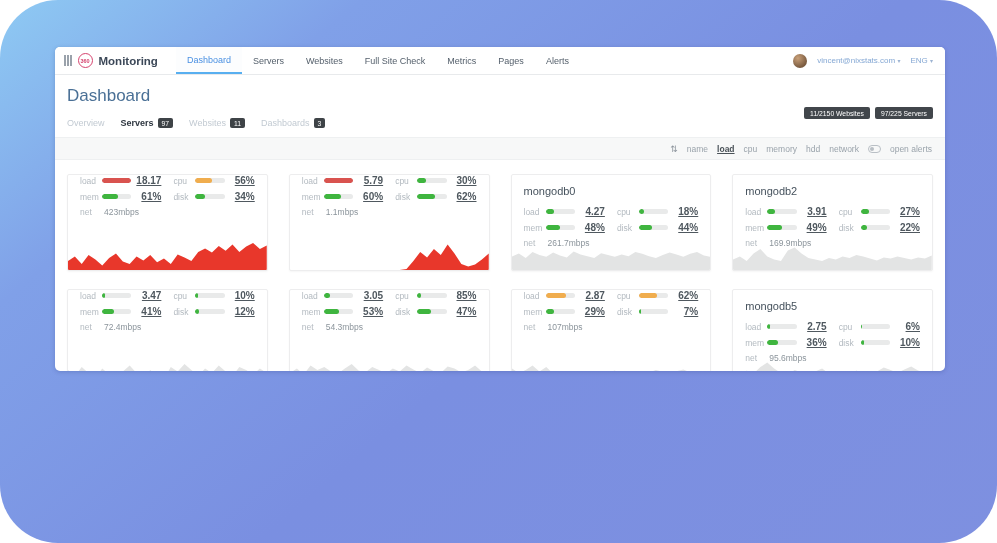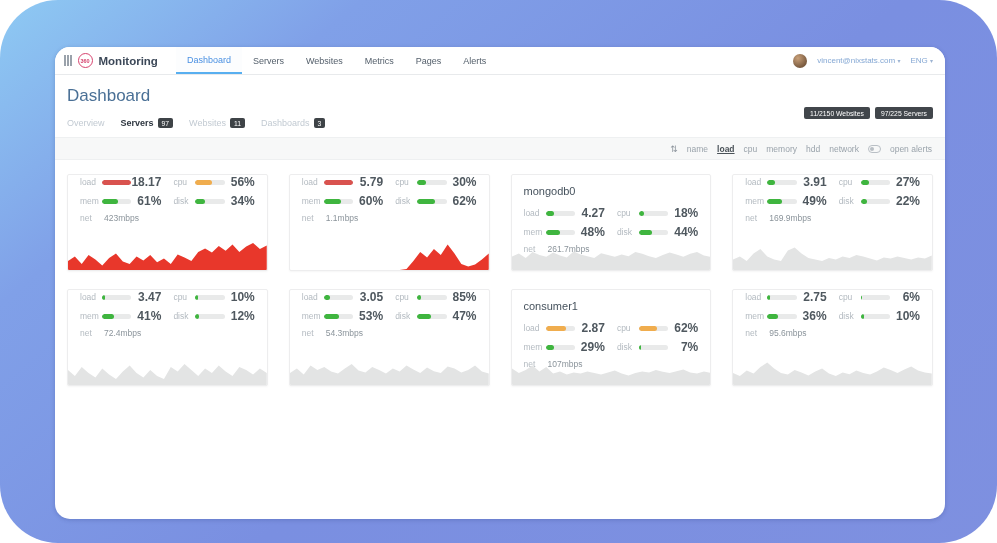--- a/index.html
+++ b/index.html
@@ -1,22 +1,22 @@
 <!DOCTYPE html>
 <html><head>
 <meta charset="utf-8">
 <style>
   * { margin:0; padding:0; box-sizing:border-box; }
   html,body { width:997px; height:543px; background:#fff; overflow:hidden;
               font-family:"Liberation Sans", sans-serif; }
   .frame { position:absolute; left:0; top:0; width:997px; height:543px;
            border-radius:58px;
            background:linear-gradient(140deg,#8ecaf3 0%,#80a0e8 22%,#7a8fe1 55%,#7e90e0 100%); }
-  .window { position:absolute; left:55px; top:47px; width:890px; height:472px;
-            background:#fff; border-radius:15px; box-shadow:0 1px 4px rgba(30,50,120,.25); overflow:hidden; }
+  .window { position:absolute; left:55px; top:47px; width:890px; height:324px;
+            background:#fff; border-radius:5px; box-shadow:0 1px 4px rgba(30,50,120,.25); overflow:hidden; }
 
   
   .nav { height:28px; display:flex; align-items:stretch; border-bottom:1px solid #e8eaec; background:#fff; padding-left:9px; }
   .nav-left { display:flex; align-items:center; gap:6px; padding-right:10px; }
   .grid-icon { display:flex; gap:1.5px; }
   .grid-icon i { width:1.5px; height:11px; background:#9aa2ab; }
   .logo-circle { width:15px; height:15px; border:1.7px solid #d6446f; border-radius:50%;
                  color:#d6446f; font-size:5.5px; font-weight:bold; display:flex; align-items:center; justify-content:center; }
   .brand { font-size:11.5px; font-weight:bold; color:#3c4858; }
   .tabs { display:flex; align-items:stretch; margin-left:8px; }
@@ -52,21 +52,21 @@
   .card { position:relative; height:97px; background:#fff; border:1px solid #ededee; border-radius:2px;
           box-shadow:0 1px 2px rgba(0,0,0,.04); overflow:hidden; cursor:pointer; }
   .card-title { font-size:11px; color:#46525d; padding:10px 12px 9px; }
   .metrics { padding:0 12px; }
   .mrow { display:flex; align-items:center; margin-bottom:5px; }
   .mcell { display:flex; align-items:center; flex:1; }
   .mcell + .mcell { margin-left:12px; }
   .mlabel { font-size:8.5px; color:#b3bac0; width:22px; flex:none; }
   .mbar { flex:1; height:5px; background:#e9eaea; border-radius:3px; overflow:hidden; }
   .mfill { display:block; height:100%; border-radius:3px; }
-  .mval { font-size:12px; color:#4f585f; font-weight:bold; width:30px; flex:none; text-align:right; }
+  .mval { font-size:10px; color:#4f585f; font-weight:bold; width:30px; flex:none; text-align:right;text-decoration:underline; }
   .netval { font-size:8.5px; color:#8b949b; margin-left:2px; }
   .spark { position:absolute; left:0; right:0; bottom:0; width:100%; height:30px; display:block; }
 </style>
 </head>
 <body>
 
 <div class="frame">
   <div class="window">
 
     <div class="nav">
@@ -76,20 +76,21 @@
             <i></i>
             <i></i>
           </span>
         <span class="logo-circle">360</span>
         <span class="brand">Monitoring</span>
       </div>
       <div class="tabs">
         <span class="tab active">Dashboard</span>
         <span class="tab">Servers</span>
         <span class="tab">Websites</span>
+        <span class="tab">Full Site Check</span>
         <span class="tab">Metrics</span>
         <span class="tab">Pages</span>
         <span class="tab">Alerts</span>
       </div>
       <div class="nav-right">
         <span class="avatar"></span>
         <span class="user-email"><span>vincent@nixstats.com</span> <span class="caret">▾</span></span>
         <span class="lang"><span>ENG</span> <span class="caret">▾</span></span>
       </div>
     </div>
@@ -267,20 +268,21 @@
           <span class="netval">261.7mbps</span>
         </span>
       </div>
     </div>
     <svg class="spark" viewBox="0 0 100 30" preserveAspectRatio="none">
             <polygon points="0,30 0.00,16.50 3.45,13.50 6.90,18.00 10.34,12.00 13.79,15.00 17.24,16.80 20.69,12.60 24.14,15.60 27.59,17.40 31.03,11.40 34.48,14.40 37.93,16.20 41.38,18.00 44.83,13.20 48.28,15.00 51.72,16.80 55.17,14.40 58.62,16.20 62.07,12.00 65.52,13.80 68.97,16.20 72.41,18.00 75.86,15.00 79.31,12.60 82.76,14.40 86.21,16.80 89.66,13.80 93.10,12.00 96.55,15.60 100.00,16.80 100,30" fill="#e3e4e4"></polygon>
           </svg>
   </div>
 
   <div class="card">
+    <div class="card-title">mongodb2</div>
     <div class="metrics">
       <div class="mrow">
         <span class="mcell">
           <span class="mlabel">load</span>
           <span class="mbar">
                   <span class="mfill" style="width: 27%; background: rgb(63, 181, 63);"></span>
                 </span>
           <span class="mval">3.91</span>
         </span>
         <span class="mcell">
@@ -405,21 +407,20 @@
           <span class="netval">54.3mbps</span>
         </span>
       </div>
     </div>
     <svg class="spark" viewBox="0 0 100 30" preserveAspectRatio="none">
             <polygon points="0,30 0.00,18.00 3.45,13.50 6.90,19.50 10.34,10.50 13.79,15.00 17.24,12.00 20.69,16.50 24.14,18.60 27.59,13.50 31.03,9.00 34.48,15.60 37.93,17.40 41.38,12.00 44.83,15.00 48.28,18.60 51.72,13.50 55.17,16.50 58.62,10.50 62.07,14.40 65.52,18.00 68.97,12.60 72.41,16.20 75.86,18.00 79.31,11.40 82.76,13.50 86.21,17.40 89.66,15.00 93.10,10.50 96.55,16.50 100.00,18.60 100,30" fill="#e3e4e4"></polygon>
           </svg>
   </div>
 
   <div class="card">
-    <div class="card-title">consumer1</div>
     <div class="metrics">
       <div class="mrow">
         <span class="mcell">
           <span class="mlabel">load</span>
           <span class="mbar">
                   <span class="mfill" style="width: 70%; background: rgb(240, 173, 78);"></span>
                 </span>
           <span class="mval">2.87</span>
         </span>
         <span class="mcell">
@@ -452,20 +453,21 @@
           <span class="netval">107mbps</span>
         </span>
       </div>
     </div>
     <svg class="spark" viewBox="0 0 100 30" preserveAspectRatio="none">
             <polygon points="0,30 0.00,13.50 3.45,18.00 6.90,15.00 10.34,10.50 13.79,16.50 17.24,12.00 20.69,18.60 24.14,16.50 27.59,19.50 31.03,17.40 34.48,18.60 37.93,16.50 41.38,18.00 44.83,19.50 48.28,17.40 51.72,15.60 55.17,18.60 58.62,20.40 62.07,18.00 65.52,16.50 68.97,17.40 72.41,15.00 75.86,16.80 79.31,18.00 82.76,16.20 86.21,14.40 89.66,17.40 93.10,18.60 96.55,16.50 100.00,18.00 100,30" fill="#e3e4e4"></polygon>
           </svg>
   </div>
 
   <div class="card">
+    <div class="card-title">mongodb5</div>
     <div class="metrics">
       <div class="mrow">
         <span class="mcell">
           <span class="mlabel">load</span>
           <span class="mbar">
                   <span class="mfill" style="width: 8%; background: rgb(63, 181, 63);"></span>
                 </span>
           <span class="mval">2.75</span>
         </span>
         <span class="mcell">

